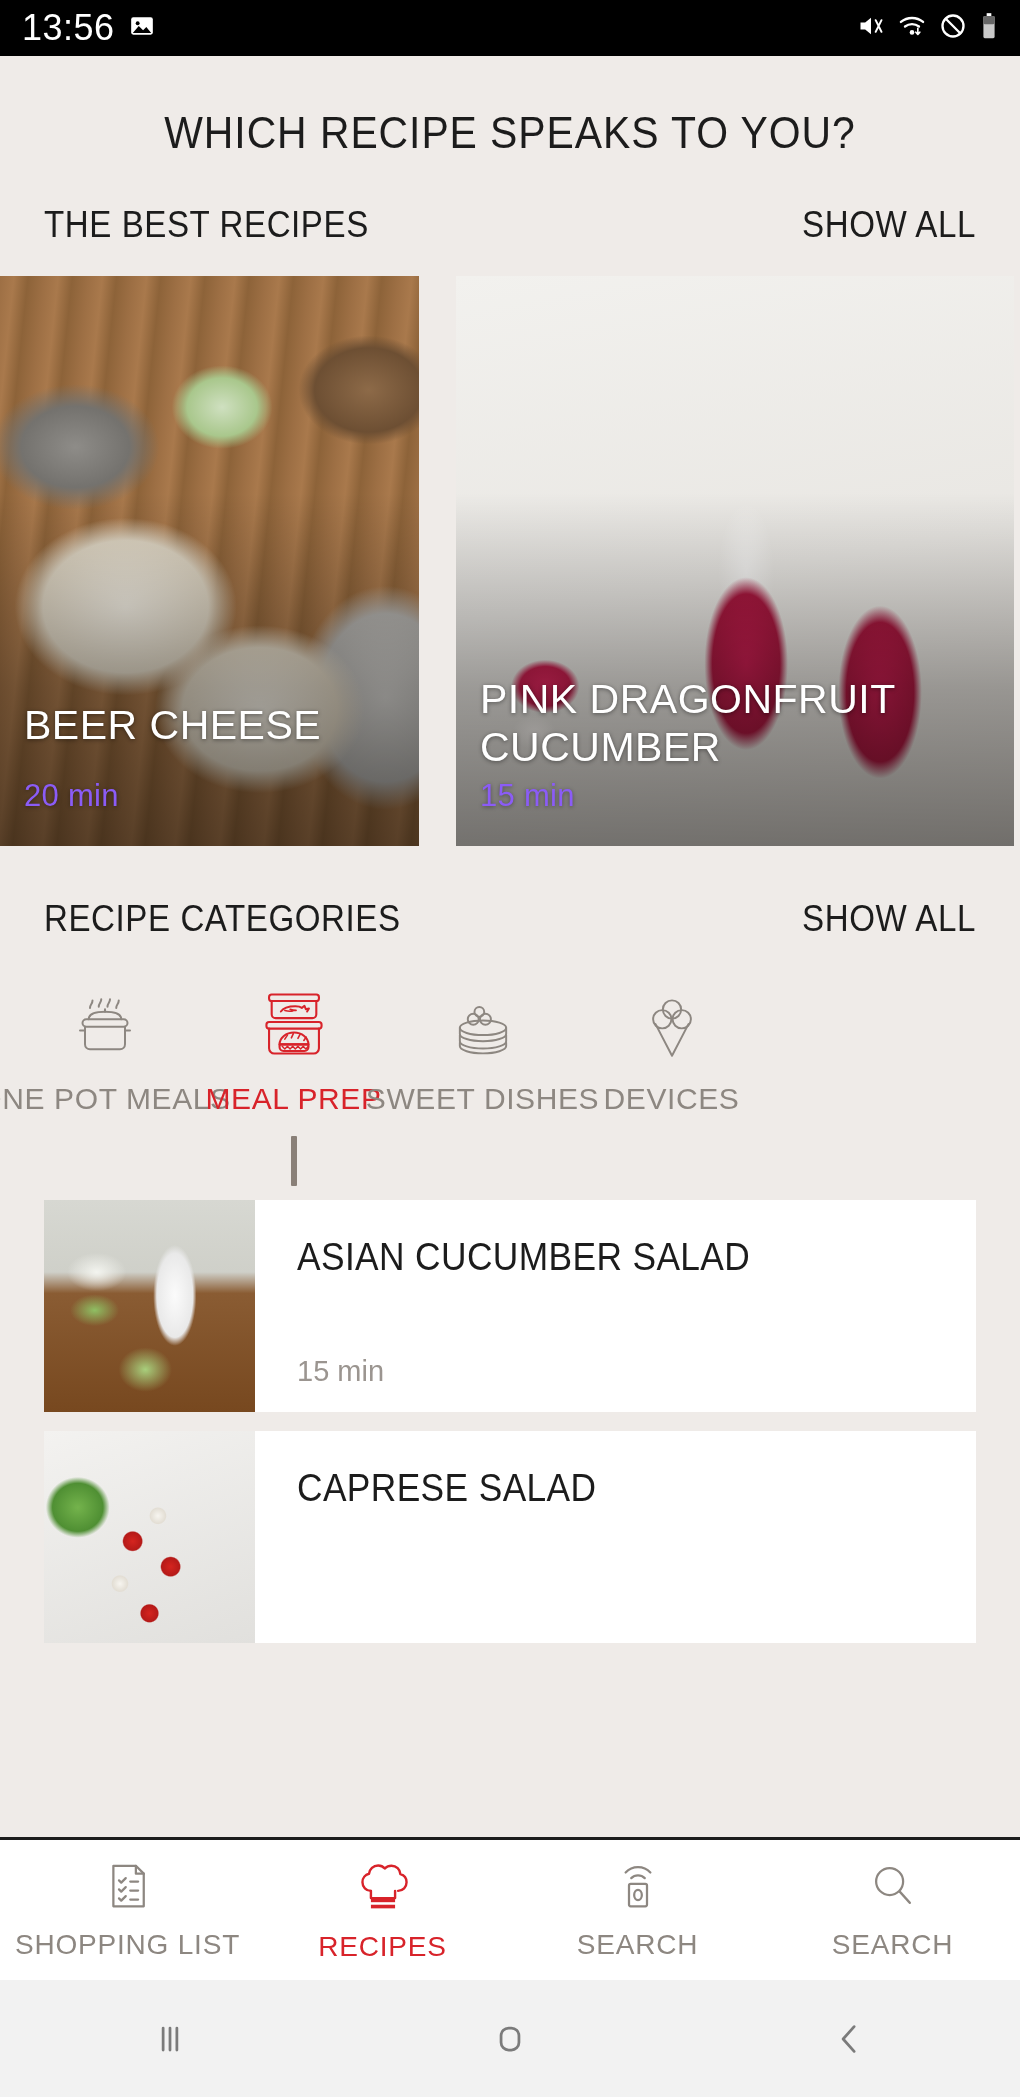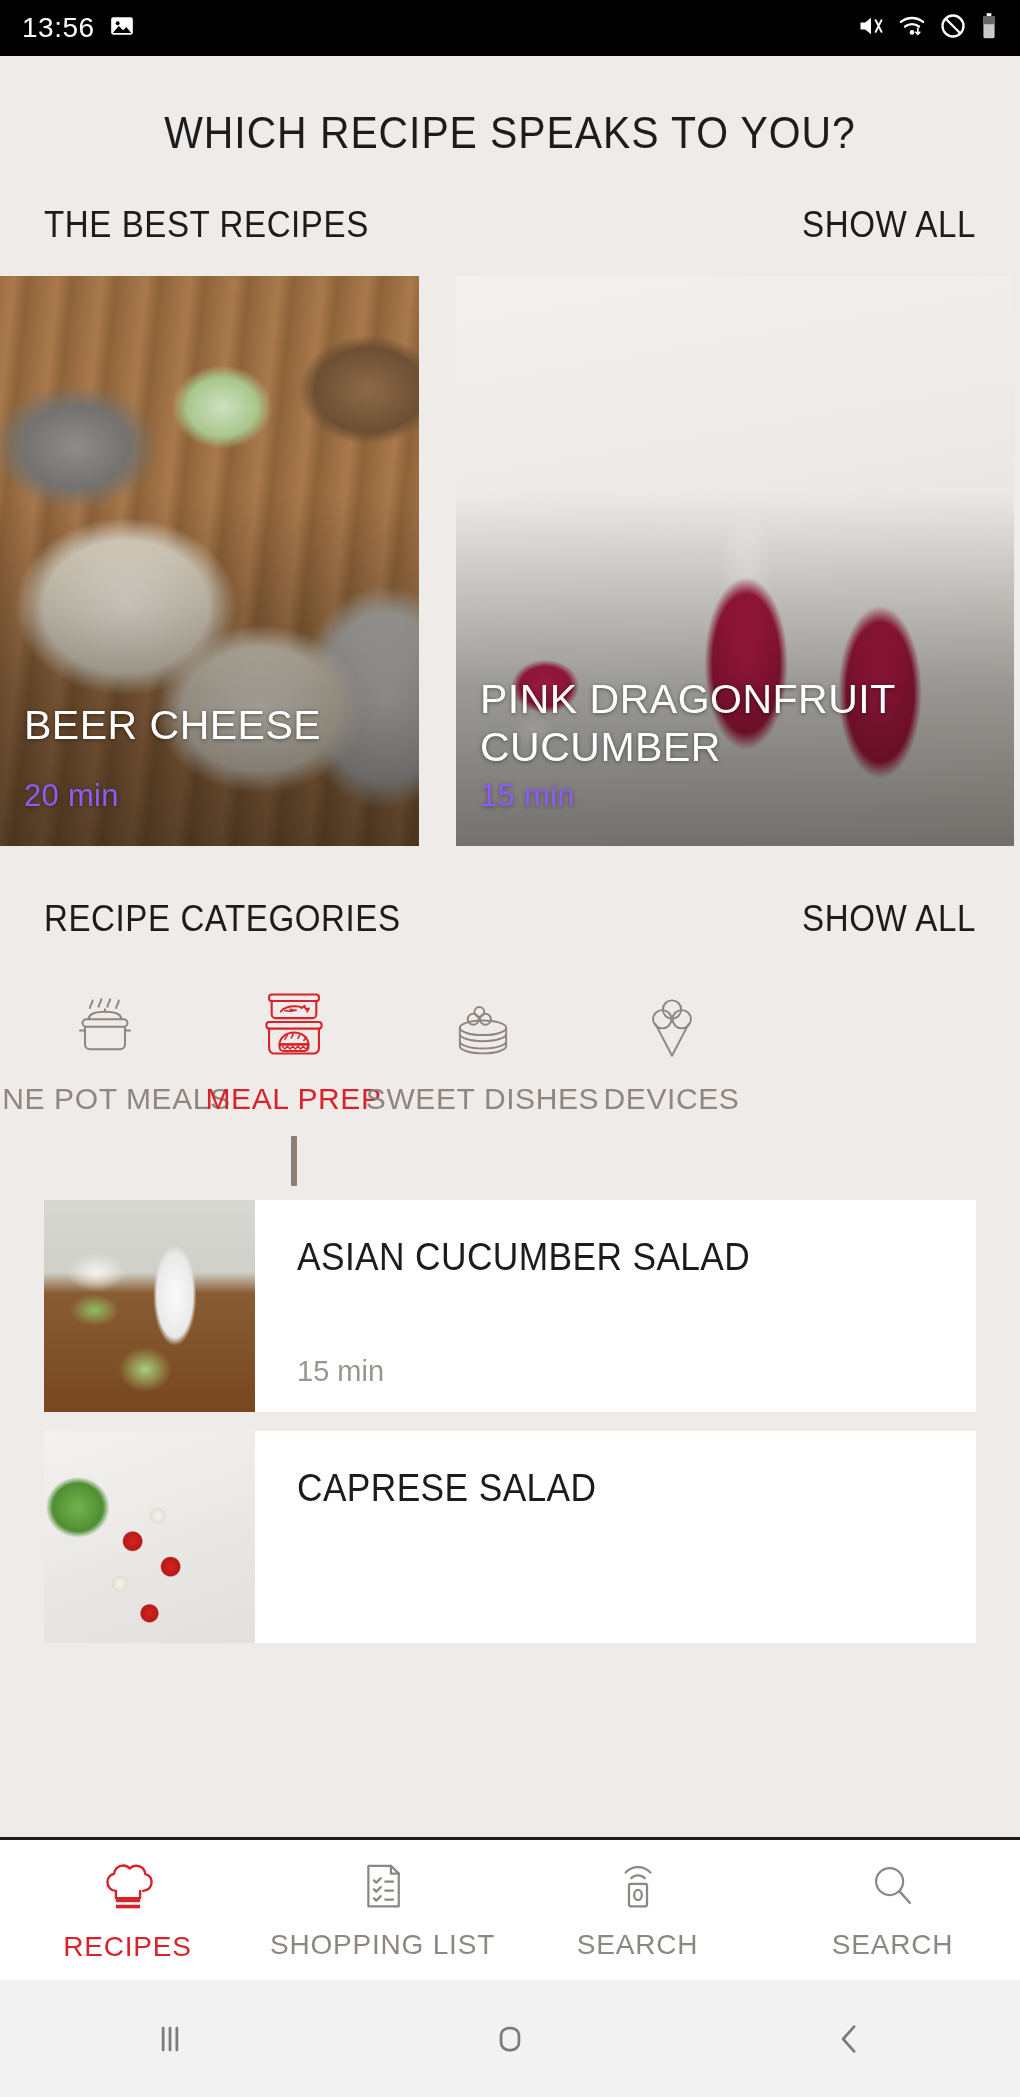--- a/index.html
+++ b/index.html
@@ -12,21 +12,21 @@
   }
   .phone{position:absolute;inset:0;display:flex;flex-direction:column;}
 
   
   .statusbar{
     height:56px;background:#000;color:#fff;
     display:flex;align-items:center;
     padding:0 22px;flex:0 0 56px;
   }
   .sb-left{display:flex;align-items:center;gap:14px;}
-  .sb-time{font-size:28px;letter-spacing:.5px;font-family:"Liberation Sans",sans-serif;}
+  .sb-time{font-size:36px;letter-spacing:.5px;font-family:"Liberation Sans",sans-serif;}
   .sb-right{margin-left:auto;display:flex;align-items:center;gap:13px;}
   .sb-ico{display:block;}
 
   
   .appbody{flex:1 1 auto;background:#efebe8;position:relative;overflow:hidden;}
 
   .page-title{
     text-align:center;
     font-size:44px;
     letter-spacing:1px;
@@ -341,47 +341,47 @@
           <div class="rtime"></div>
         </div>
       </div>
 
     </div>
 
   </div>
 
   <div class="tabbar">
 
+    <div class="tab">
+      <span>
+        <svg width="54" height="54" viewBox="0 0 48 48" fill="none" stroke="#8d8781" stroke-width="2" stroke-linecap="round" stroke-linejoin="round">
+          <path d="M11 6h20l7 7v29H11z"></path>
+          <path d="M31 6v7h7"></path>
+          <path d="M16 19l2 2 4-4M16 27l2 2 4-4M16 35l2 2 4-4"></path>
+          <path d="M26 20h7M26 28h7M26 36h7"></path>
+        </svg>
+      </span>
+      <span class="tlabel">SHOPPING LIST</span>
+    </div>
+
     <div class="tab active">
       <span>
         <svg width="58" height="58" viewBox="0 0 48 48" fill="none" stroke="#d8232a" stroke-width="2" stroke-linecap="round" stroke-linejoin="round">
           <path d="M14 28c-4 0-7-3.2-7-7.2 0-3.4 2.3-6.2 5.4-6.9C12.8 10 16 7 20 7c2.2 0 4.2 1 5.5 2.5C27 8 29 7.2 31 7.2c4 0 7.2 3.1 7.4 7 3 .8 5.1 3.5 5.1 6.7 0 4-3 7.1-7 7.1"></path>
           <path d="M14 28v6h20v-6"></path>
           <rect x="14" y="34" width="20" height="3.4" fill="#d8232a" stroke="none"></rect>
           <rect x="14" y="39.5" width="20" height="3" fill="#d8232a" stroke="none"></rect>
         </svg>
       </span>
       <span class="tlabel">RECIPES</span>
     </div>
 
     <div class="tab">
       <span>
         <svg width="54" height="54" viewBox="0 0 48 48" fill="none" stroke="#8d8781" stroke-width="2" stroke-linecap="round" stroke-linejoin="round">
-          <path d="M11 6h20l7 7v29H11z"></path>
-          <path d="M31 6v7h7"></path>
-          <path d="M16 19l2 2 4-4M16 27l2 2 4-4M16 35l2 2 4-4"></path>
-          <path d="M26 20h7M26 28h7M26 36h7"></path>
-        </svg>
-      </span>
-      <span class="tlabel">SHOPPING LIST</span>
-    </div>
-
-    <div class="tab">
-      <span>
-        <svg width="54" height="54" viewBox="0 0 48 48" fill="none" stroke="#8d8781" stroke-width="2" stroke-linecap="round" stroke-linejoin="round">
           <path d="M13 12a15 15 0 0122 0"></path>
           <path d="M18 17a8.5 8.5 0 0112 0"></path>
           <rect x="16" y="22" width="16" height="20" rx="1.5"></rect>
           <ellipse cx="24" cy="32" rx="3.4" ry="4.6"></ellipse>
         </svg>
       </span>
       <span class="tlabel">SEARCH</span>
     </div>
 
     <div class="tab">

